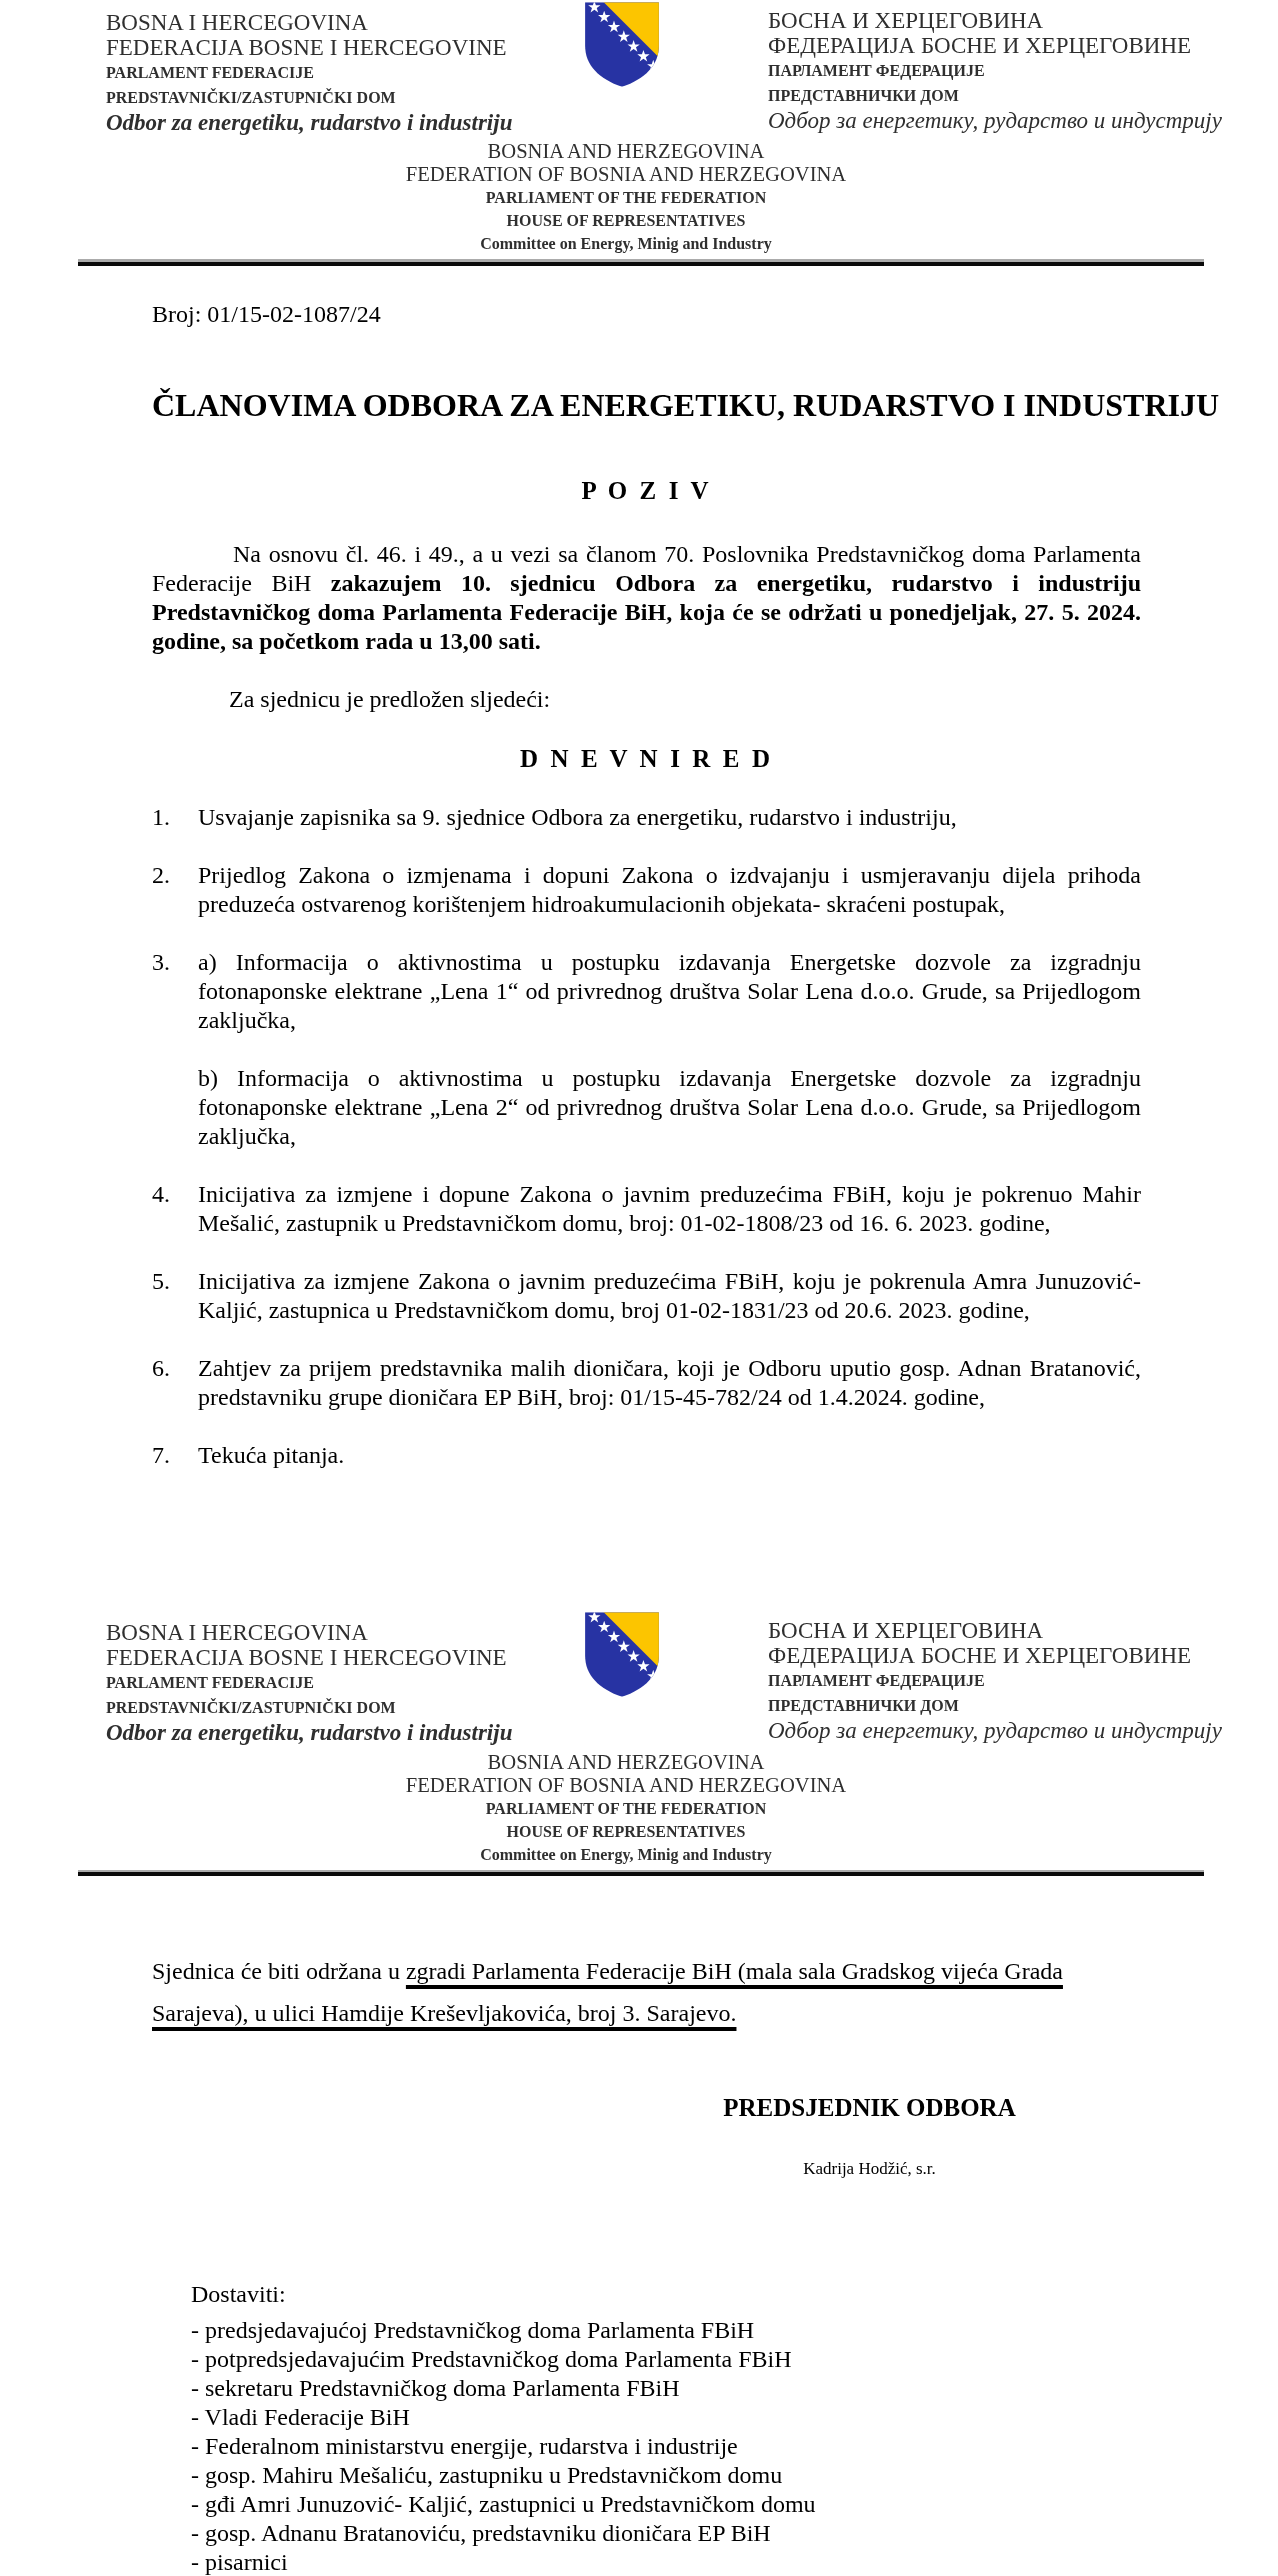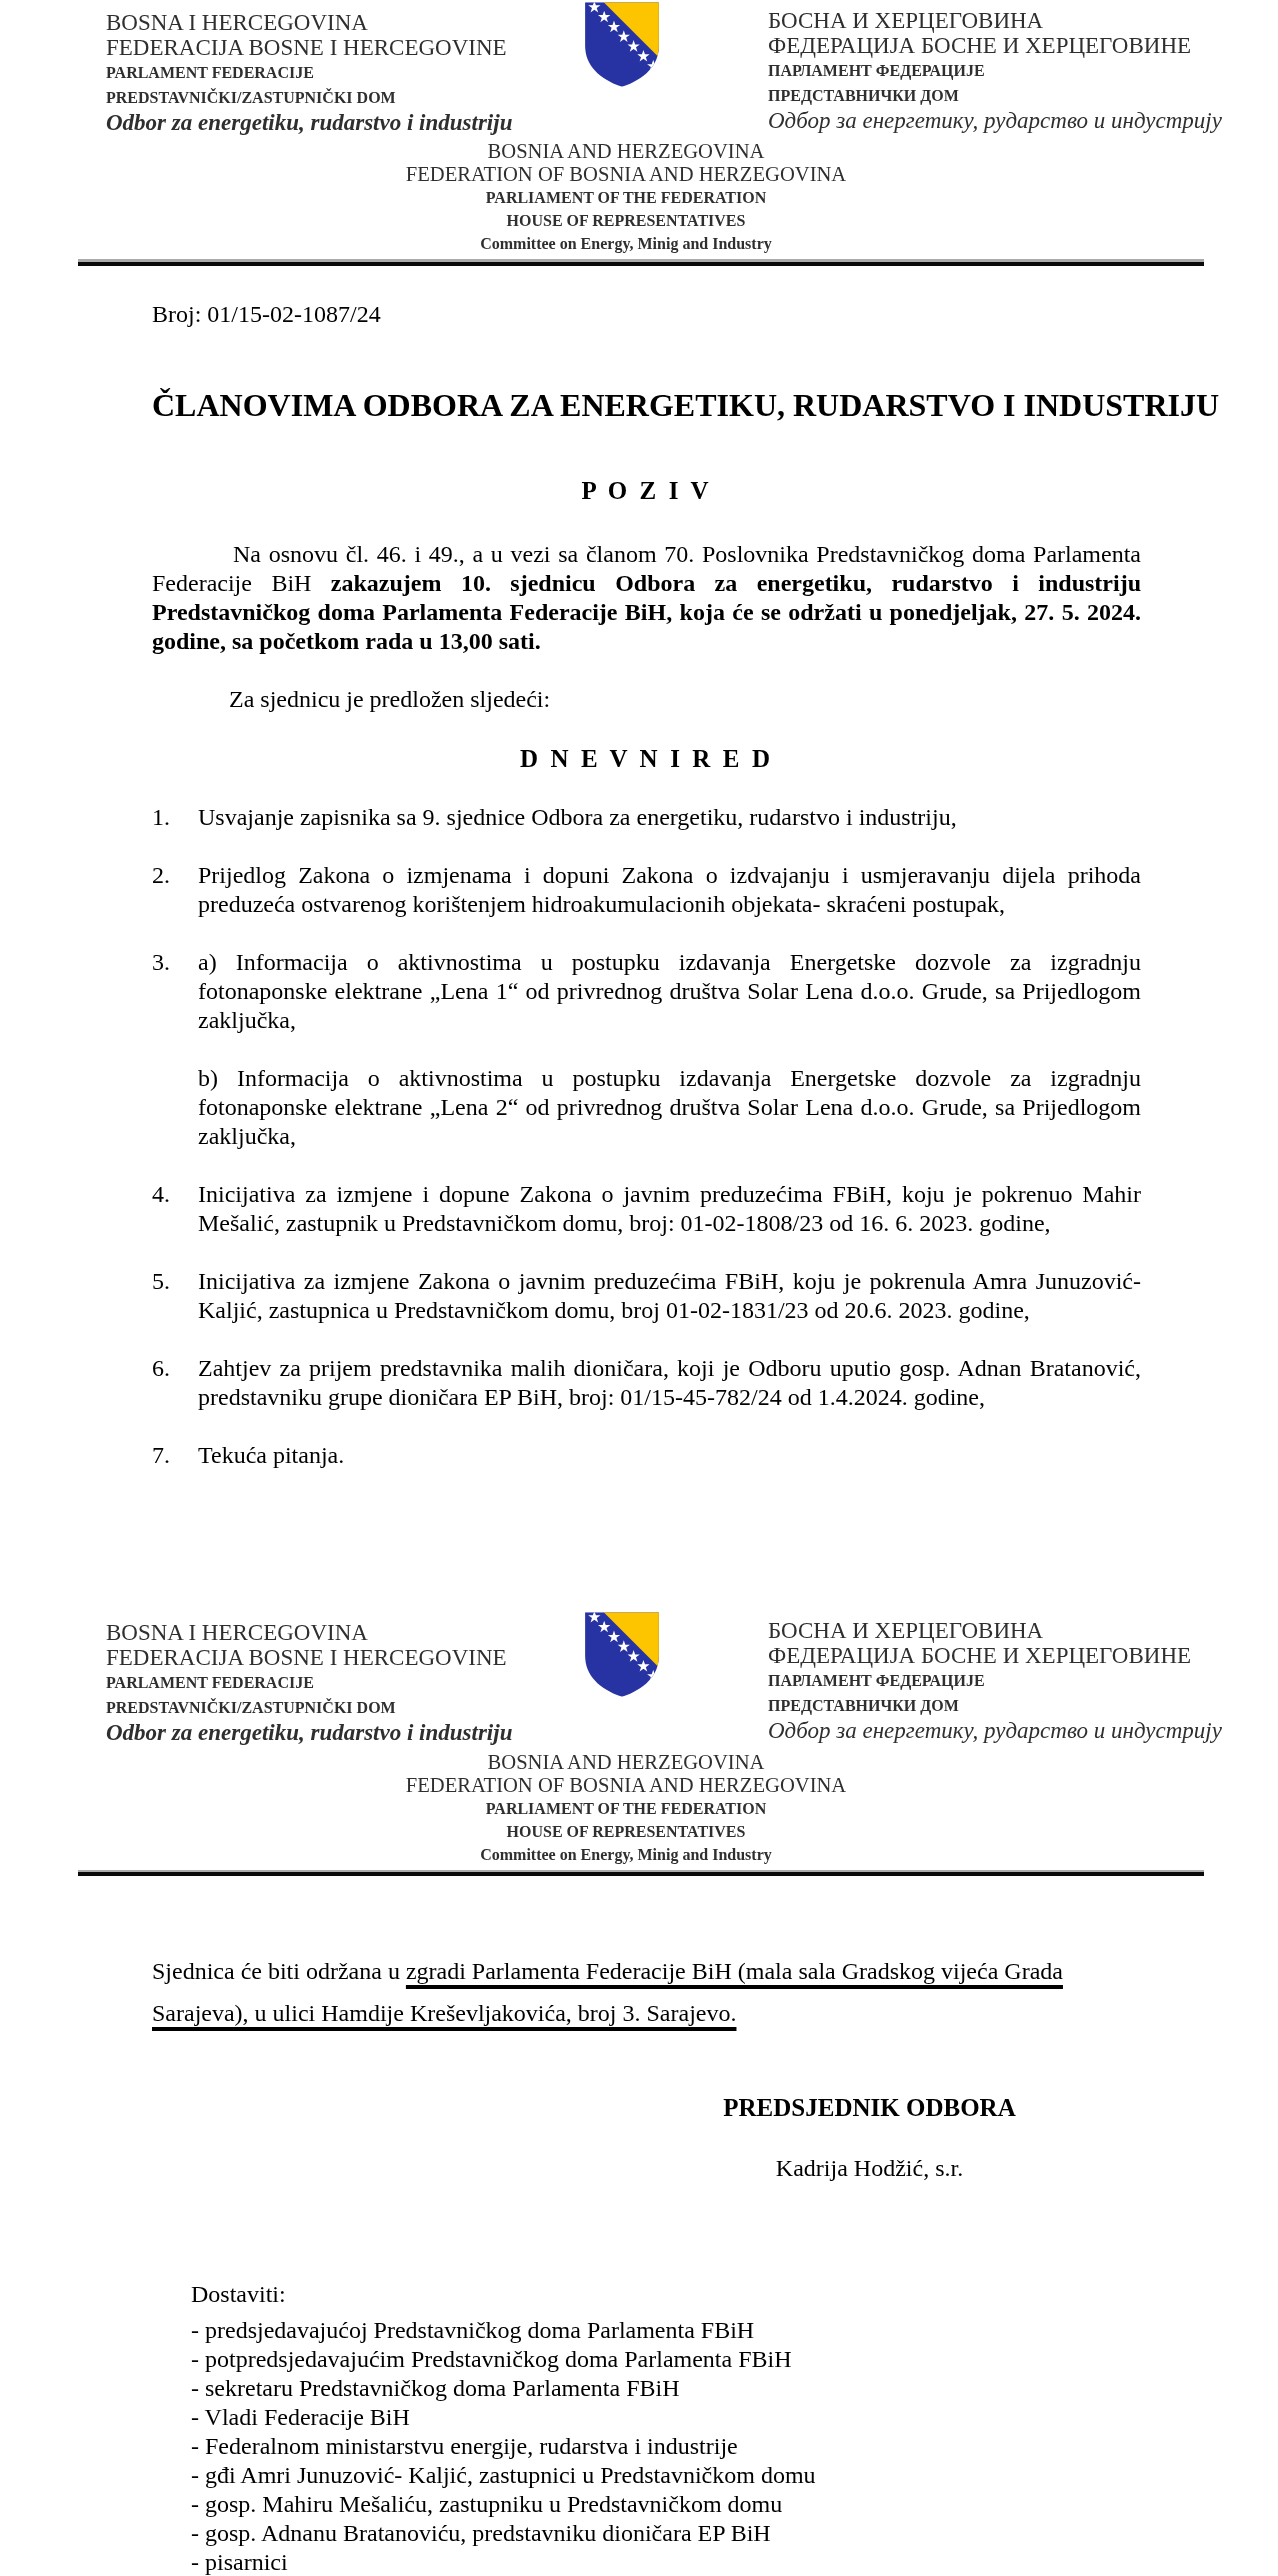--- a/index.html
+++ b/index.html
@@ -41,21 +41,21 @@
   .agenda-num{flex:none;width:46px;}
   .agenda-text{flex:1;text-align:justify;}
   .agenda-text p{margin:0;}
   .agenda-text p.part-b{margin-top:29px;}
   
   .lh.page2{margin-top:140px;}
   .venue{margin:74px 0 0 0;font-weight:normal;line-height:42px;}
   .uline{text-decoration:underline;text-decoration-thickness:4.1px;text-underline-offset:5.7px;}
   .sig{margin:59px 0 0 563px;width:309px;text-align:center;}
   .sig-title{font-weight:bold;font-size:25px;line-height:29px;}
-  .sig-name{margin-top:32px;font-size:24px;line-height:29px;}
+  .sig-name{margin-top:32px;font-size:17px;line-height:29px;}
   .dostaviti{margin-top:97px;padding-left:39px;font-size:24px;line-height:29px;}
   .dostaviti-list{margin-top:6.2px;}
   
   .emblem-blue{fill:var(--emblem-blue,#2733a3);}
   .emblem-yellow{fill:var(--emblem-yellow,#fcc500);}
   .emblem-star{fill:var(--emblem-star,#ffffff);}
 </style>
 </head>
 <body>
 
@@ -216,22 +216,22 @@
     </div>
 
     <div class="dostaviti">
       <div>Dostaviti:</div>
       <div class="dostaviti-list">
         <div>- predsjedavajućoj Predstavničkog doma Parlamenta FBiH</div>
         <div>- potpredsjedavajućim Predstavničkog doma Parlamenta FBiH</div>
         <div>- sekretaru Predstavničkog doma Parlamenta FBiH</div>
         <div>- Vladi Federacije BiH</div>
         <div>- Federalnom ministarstvu energije, rudarstva i industrije</div>
+        <div>- gosp. Mahiru Mešaliću, zastupniku u Predstavničkom domu</div>
         <div>- gđi Amri Junuzović- Kaljić, zastupnici u Predstavničkom domu</div>
-        <div>- gosp. Mahiru Mešaliću, zastupniku u Predstavničkom domu</div>
         <div>- gosp. Adnanu Bratanoviću, predstavniku dioničara EP BiH</div>
         <div>- pisarnici</div>
 
       </div>
     </div>
   </main>
 
 </div>
 
 

